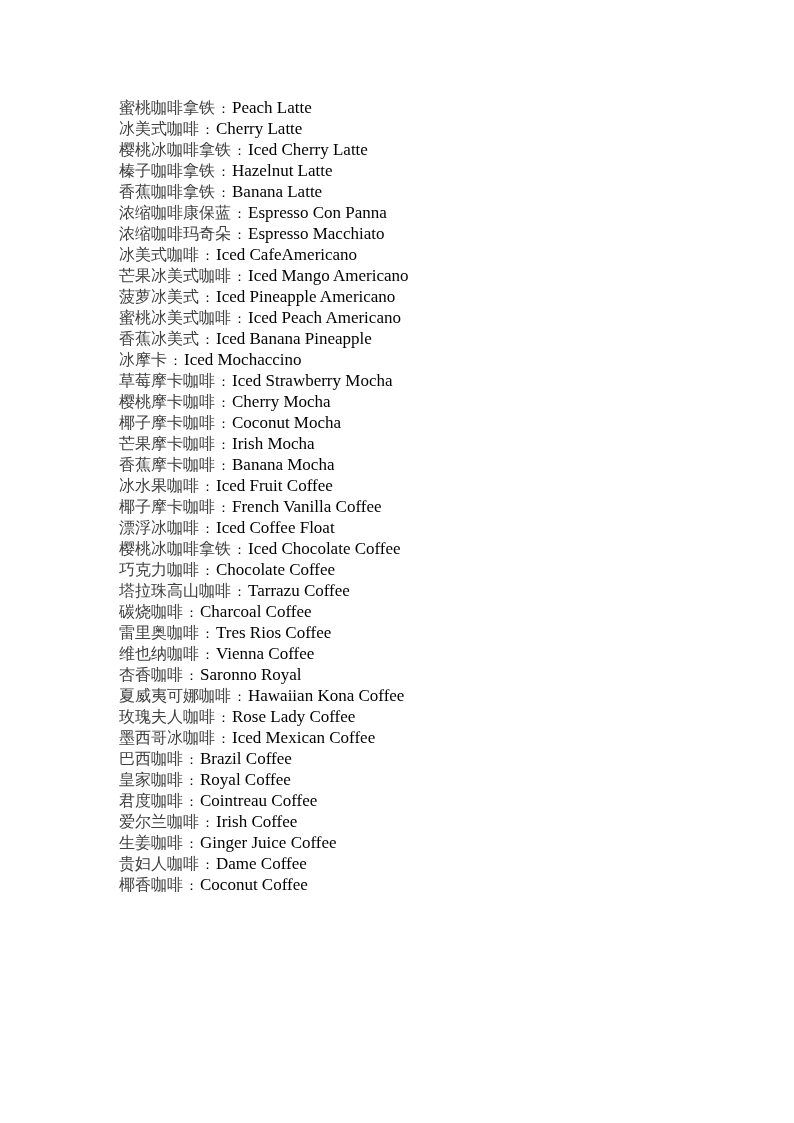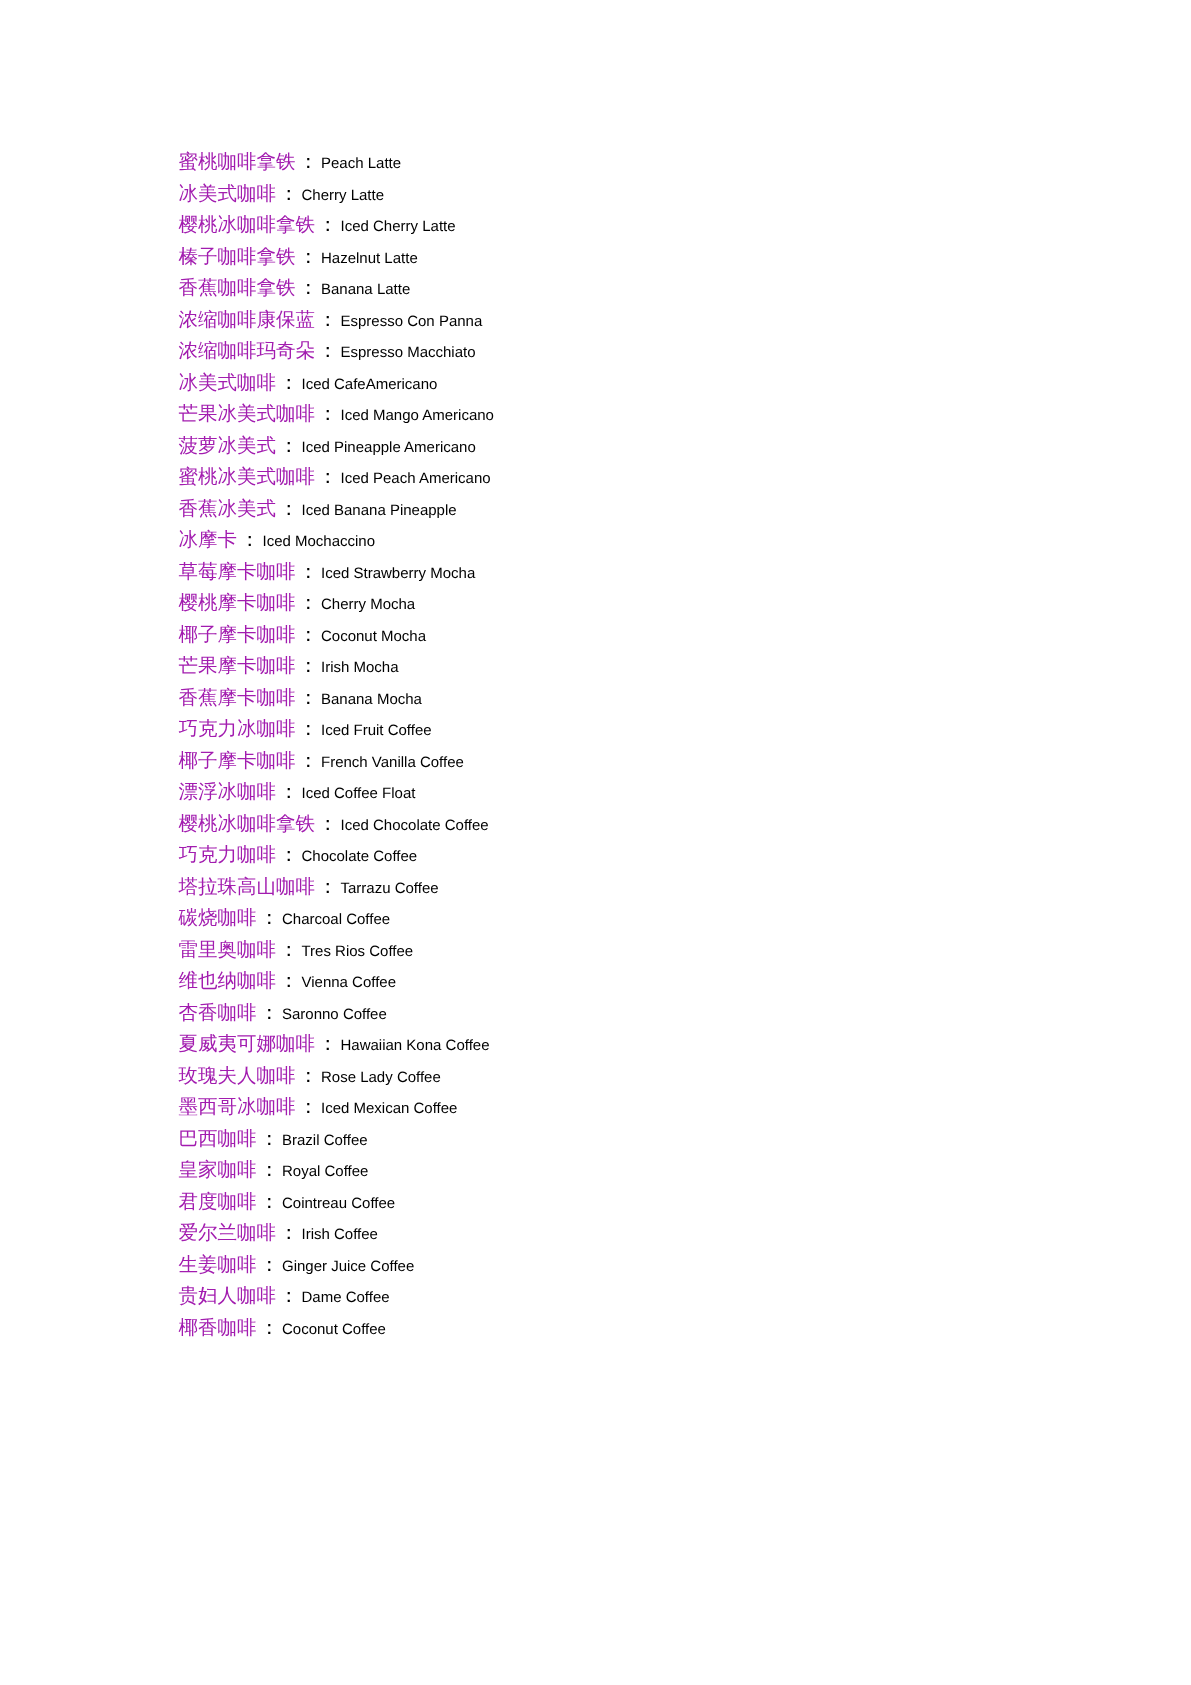--- a/index.html
+++ b/index.html
@@ -31,33 +31,33 @@
   }
   .entry-line {
     height: 21px;
     line-height: 21px;
     white-space: nowrap;
     color: #000000;
     font-size: 13px;
   }
   .cn-term {
     font-family: "DejaVu Sans", "Liberation Sans", sans-serif;
-    font-size: 13px;
-    color: #a21caf;
+    font-size: 16px;
+    color: #404040;
     letter-spacing: 0px;
   }
   .sep {
     font-family: "Liberation Serif", "DejaVu Serif", serif;
     font-size: 13px;
     color: #000000;
     padding: 0 2px;
   }
   .en-term {
-    font-family: Liberation Sans, sans-serif;
-    font-size: 10px;
+    font-family: Liberation Serif, serif;
+    font-size: 17px;
     color: #000000;
   }
 </style>
 </head>
 <body>
 
 <div class="page">
   <div class="doc-body" id="list-root">
       <div class="entry-line"><span class="cn-term">蜜桃咖啡拿铁</span><span class="sep">：</span><span class="en-term">Peach Latte</span></div>
       <div class="entry-line"><span class="cn-term">冰美式咖啡</span><span class="sep">：</span><span class="en-term">Cherry Latte</span></div>
@@ -70,30 +70,30 @@
       <div class="entry-line"><span class="cn-term">芒果冰美式咖啡</span><span class="sep">：</span><span class="en-term">Iced Mango Americano</span></div>
       <div class="entry-line"><span class="cn-term">菠萝冰美式</span><span class="sep">：</span><span class="en-term">Iced Pineapple Americano</span></div>
       <div class="entry-line"><span class="cn-term">蜜桃冰美式咖啡</span><span class="sep">：</span><span class="en-term">Iced Peach Americano</span></div>
       <div class="entry-line"><span class="cn-term">香蕉冰美式</span><span class="sep">：</span><span class="en-term">Iced Banana Pineapple</span></div>
       <div class="entry-line"><span class="cn-term">冰摩卡</span><span class="sep">：</span><span class="en-term">Iced Mochaccino</span></div>
       <div class="entry-line"><span class="cn-term">草莓摩卡咖啡</span><span class="sep">：</span><span class="en-term">Iced Strawberry Mocha</span></div>
       <div class="entry-line"><span class="cn-term">樱桃摩卡咖啡</span><span class="sep">：</span><span class="en-term">Cherry Mocha</span></div>
       <div class="entry-line"><span class="cn-term">椰子摩卡咖啡</span><span class="sep">：</span><span class="en-term">Coconut Mocha</span></div>
       <div class="entry-line"><span class="cn-term">芒果摩卡咖啡</span><span class="sep">：</span><span class="en-term">Irish Mocha</span></div>
       <div class="entry-line"><span class="cn-term">香蕉摩卡咖啡</span><span class="sep">：</span><span class="en-term">Banana Mocha</span></div>
-      <div class="entry-line"><span class="cn-term">巧克力冰咖啡</span><span class="sep">：</span><span class="en-term">Iced Fruit Coffee</span></div>
+      <div class="entry-line"><span class="cn-term">冰水果咖啡</span><span class="sep">：</span><span class="en-term">Iced Fruit Coffee</span></div>
       <div class="entry-line"><span class="cn-term">椰子摩卡咖啡</span><span class="sep">：</span><span class="en-term">French Vanilla Coffee</span></div>
       <div class="entry-line"><span class="cn-term">漂浮冰咖啡</span><span class="sep">：</span><span class="en-term">Iced Coffee Float</span></div>
       <div class="entry-line"><span class="cn-term">樱桃冰咖啡拿铁</span><span class="sep">：</span><span class="en-term">Iced Chocolate Coffee</span></div>
       <div class="entry-line"><span class="cn-term">巧克力咖啡</span><span class="sep">：</span><span class="en-term">Chocolate Coffee</span></div>
       <div class="entry-line"><span class="cn-term">塔拉珠高山咖啡</span><span class="sep">：</span><span class="en-term">Tarrazu Coffee</span></div>
       <div class="entry-line"><span class="cn-term">碳烧咖啡</span><span class="sep">：</span><span class="en-term">Charcoal Coffee</span></div>
       <div class="entry-line"><span class="cn-term">雷里奥咖啡</span><span class="sep">：</span><span class="en-term">Tres Rios Coffee</span></div>
       <div class="entry-line"><span class="cn-term">维也纳咖啡</span><span class="sep">：</span><span class="en-term">Vienna Coffee</span></div>
-      <div class="entry-line"><span class="cn-term">杏香咖啡</span><span class="sep">：</span><span class="en-term">Saronno Coffee</span></div>
+      <div class="entry-line"><span class="cn-term">杏香咖啡</span><span class="sep">：</span><span class="en-term">Saronno Royal</span></div>
       <div class="entry-line"><span class="cn-term">夏威夷可娜咖啡</span><span class="sep">：</span><span class="en-term">Hawaiian Kona Coffee</span></div>
       <div class="entry-line"><span class="cn-term">玫瑰夫人咖啡</span><span class="sep">：</span><span class="en-term">Rose Lady Coffee</span></div>
       <div class="entry-line"><span class="cn-term">墨西哥冰咖啡</span><span class="sep">：</span><span class="en-term">Iced Mexican Coffee</span></div>
       <div class="entry-line"><span class="cn-term">巴西咖啡</span><span class="sep">：</span><span class="en-term">Brazil Coffee</span></div>
       <div class="entry-line"><span class="cn-term">皇家咖啡</span><span class="sep">：</span><span class="en-term">Royal Coffee</span></div>
       <div class="entry-line"><span class="cn-term">君度咖啡</span><span class="sep">：</span><span class="en-term">Cointreau Coffee</span></div>
       <div class="entry-line"><span class="cn-term">爱尔兰咖啡</span><span class="sep">：</span><span class="en-term">Irish Coffee</span></div>
       <div class="entry-line"><span class="cn-term">生姜咖啡</span><span class="sep">：</span><span class="en-term">Ginger Juice Coffee</span></div>
       <div class="entry-line"><span class="cn-term">贵妇人咖啡</span><span class="sep">：</span><span class="en-term">Dame Coffee</span></div>
       <div class="entry-line"><span class="cn-term">椰香咖啡</span><span class="sep">：</span><span class="en-term">Coconut Coffee</span></div>

